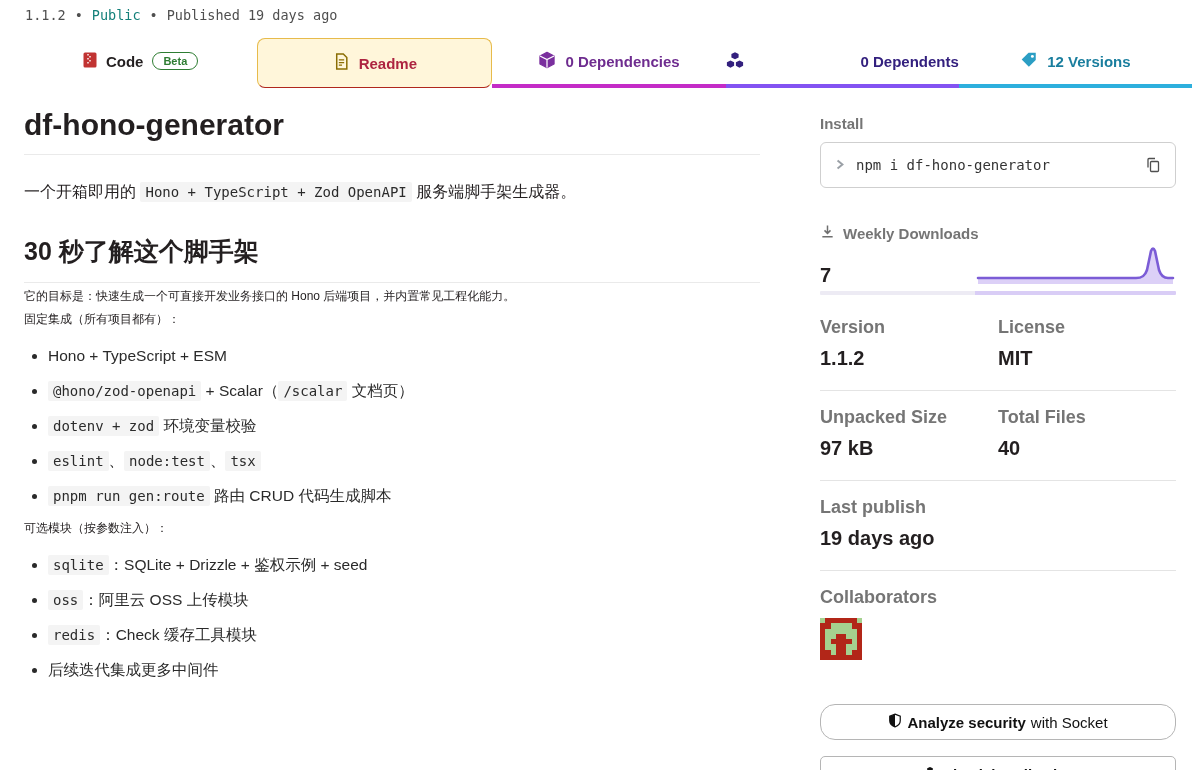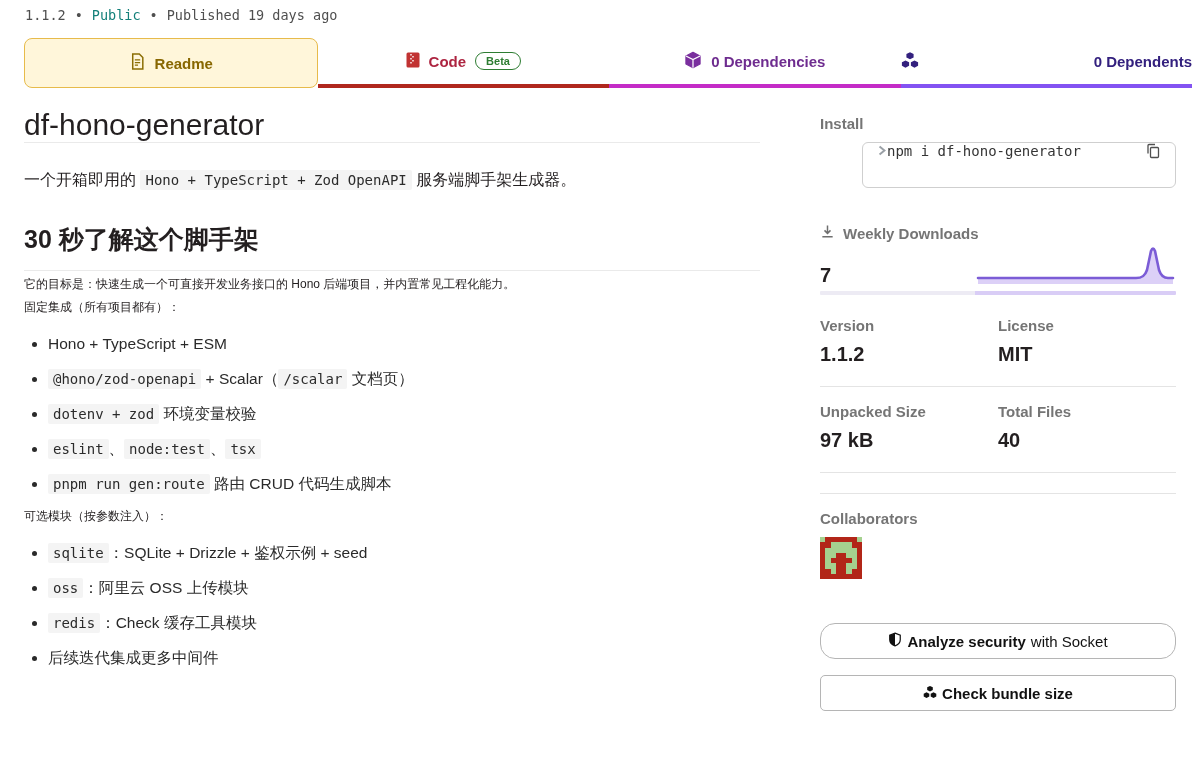--- a/index.html
+++ b/index.html
@@ -38,51 +38,50 @@
     display:inline-block; border:1px solid #2e7d32; color:#2e7d32;
     font-size:11px; font-weight:bold; padding:2px 10px; border-radius:11px;
   }
 
   
   .content { display:flex; padding:0 28px 0 24px; }
   .main { width:736px; }
   .sidebar { width:356px; margin-left:60px; }
 
   
-  .pkg-title { margin-top:20px; font-size:30px; font-weight:normal; padding-bottom:0; border-bottom:1px solid #eaeaea; }
+  .pkg-title { margin-top:20px; font-size:30px; font-weight:bold; padding-bottom:12px; border-bottom:1px solid #eaeaea; }
   .intro-p { margin-top:24px; font-size:16px; line-height:1.6; }
   h2.sec { margin-top:30px; font-size:25px; font-weight:bold; padding-bottom:14px; border-bottom:1px solid #eaeaea; }
   .body-p { margin-top:4px; font-size:12px; line-height:1.65; }
   ul.readme-list { margin-top:14px; padding-left:24px; }
   ul.readme-list li { font-size:15.5px; margin:11px 0; line-height:1.55; color:#2a2a2a; }
   .inline-code {
     font-family:"DejaVu Sans Mono","Liberation Mono",monospace;
     background:#f4f4f4; padding:2px 5px; font-size:14px; border-radius:2px; color:#2b2b2b;text-align:right;
   }
 
   
   .side-label { color:#757575; font-size:15px; font-weight:bold; }
   .install-label { margin-top:27px; }
   .install-box {
     margin-top:10px; height:46px; border:1px solid #cfcfcf; border-radius:6px;
-    display:flex; align-items:flex-start; padding:0 14px;
+    display:flex; align-items:center; gap:11px; padding:0 14px;
     font-family:"DejaVu Sans Mono","Liberation Mono",monospace; font-size:14px; color:#343434;
     cursor:pointer;
-    margin-left:42px;
   }
   .install-box .copy-btn { margin-left:auto; display:flex; cursor:pointer; }
   .dl-head { margin-top:36px; display:flex; align-items:center; gap:8px; }
   .dl-row { margin-top:2px; display:flex; align-items:flex-end; justify-content:space-between; height:46px; }
   .dl-value { font-size:20px; font-weight:bold; padding-bottom:4px; }
   .dl-strip {
     height:4px; border-radius:1px;
     background:linear-gradient(90deg,#edebf4 0%,#edebf4 43.5%,#d9cdf6 43.5%,#d9cdf6 100%);
   }
   .stat-grid { display:grid; grid-template-columns:1fr 1fr; margin-top:22px; }
-  .stat-label { color:#757575; font-size:15px; font-weight:bold; }
+  .stat-label { color:#757575; font-size:18px; font-weight:bold; }
   .stat-value { margin-top:9px; font-size:20px; font-weight:bold; color:#231f20; }
   .divider { border:none; border-top:1px solid #e4e4e4; margin-top:20px; }
   .stat-block { margin-top:16px; }
   .collab-avatar {
     margin-top:10px; width:42px; height:42px; display:grid;
     grid-template-columns:repeat(8,1fr); grid-template-rows:repeat(8,1fr);
     cursor:pointer;
   }
   .side-btn {
     width:100%; height:36px; background:#fff; border:1px solid #b5b5b5; border-radius:5px;
@@ -98,57 +97,66 @@
 
 <div class="meta-bar">
   <span>1.1.2</span>
   <span>•</span>
   <span class="public">Public</span>
   <span>•</span>
   <span>Published 19 days ago</span>
 </div>
 
 <div class="tabs">
+  <div class="tab">
+    <span>
+      <svg width="14" height="16" viewBox="0 0 14 16">
+          <rect x="0.5" y="0.5" width="13" height="15" rx="1.5" fill="#c13332"></rect>
+          <path d="M5 2v1.4M7 4v1.4M5 6v1.4M7 8v1.4M5 10v1.4" stroke="#fff" stroke-width="1.4"></path>
+        </svg>
+    </span>
+    <span>Code</span>
+    <span class="beta-badge">Beta</span>
+  </div>
   <div class="tab active">
     <span>
       <svg width="17" height="17" viewBox="0 0 16 16">
           <path d="M3.5 1h6.2L13 4.3V15H3.5z" fill="none" stroke="#8a6d03" stroke-width="1.4"></path>
           <path d="M5.5 6.5h5M5.5 9h5M5.5 11.5h3" stroke="#8a6d03" stroke-width="1.2"></path>
         </svg>
     </span>
     <span>Readme</span>
-  </div>
-  <div class="tab">
-    <span>
-      <svg width="14" height="16" viewBox="0 0 14 16">
-          <rect x="0.5" y="0.5" width="13" height="15" rx="1.5" fill="#c13332"></rect>
-          <path d="M5 2v1.4M7 4v1.4M5 6v1.4M7 8v1.4M5 10v1.4" stroke="#fff" stroke-width="1.4"></path>
-        </svg>
-    </span>
-    <span>Code</span>
-    <span class="beta-badge">Beta</span>
   </div>
   <div class="tab">
     <span>
       <svg width="18" height="18" viewBox="0 0 16 16">
           <path fill="#7a2f9e" stroke="#7a2f9e" stroke-linejoin="round" d="M8 1.2 14.3 4.4v7.2L8 14.8 1.7 11.6V4.4z"></path>
           <path d="M1.7 4.4 8 7.6l6.3-3.2M8 7.6v7.2" fill="none" stroke="#fff" stroke-width="1.1"></path>
         </svg>
     </span>
     <span>0 Dependencies</span>
   </div>
   <div class="tab">
     <span>
       <svg width="18" height="18" viewBox="0 0 16 16" fill="#33207e">
           <path d="M8 1l3.2 1.6v3.2L8 7.4 4.8 5.8V2.6z"></path>
           <path d="M4 8.4l3.2 1.6v3.2L4 14.8.8 13.2V10z"></path>
           <path d="M12 8.4l3.2 1.6v3.2L12 14.8 8.8 13.2V10z"></path>
         </svg>
     </span>
     <span>0 Dependents</span>
+  </div>
+  <div class="tab">
+    <span>
+      <svg width="18" height="18" viewBox="0 0 16 16">
+          <path fill="#2b9ec4" d="M7.6 1.5H14v6.4L7.9 14 1.5 7.6z"></path>
+          <circle cx="11" cy="4.8" r="1.3" fill="#fff"></circle>
+        </svg>
+    </span>
+    <span>12 Versions</span>
   </div>
 </div>
 
 <div class="content">
 
   <div class="main">
     <h1 class="pkg-title">df-hono-generator</h1>
 
     <p class="intro-p"><span>一个开箱即用的 </span><span class="inline-code">Hono + TypeScript + Zod OpenAPI</span><span> 服务端脚手架生成器。</span></p>
 
@@ -233,20 +241,24 @@
         <div class="stat-value">97 kB</div>
       </div>
       <div>
         <div class="stat-label">Total Files</div>
         <div class="stat-value">40</div>
       </div>
     </div>
 
     <hr class="divider">
 
+    <div class="stat-block">
+      <div class="stat-label">Last publish</div>
+      <div class="stat-value">19 days ago</div>
+    </div>
 
     <hr class="divider">
 
     <div class="stat-block">
       <div class="stat-label">Collaborators</div>
       <div class="collab-avatar">
           <div style="background: rgb(165, 209, 143);"></div>
           <div style="background: rgb(178, 38, 24);"></div>
           <div style="background: rgb(178, 38, 24);"></div>
           <div style="background: rgb(178, 38, 24);"></div>

